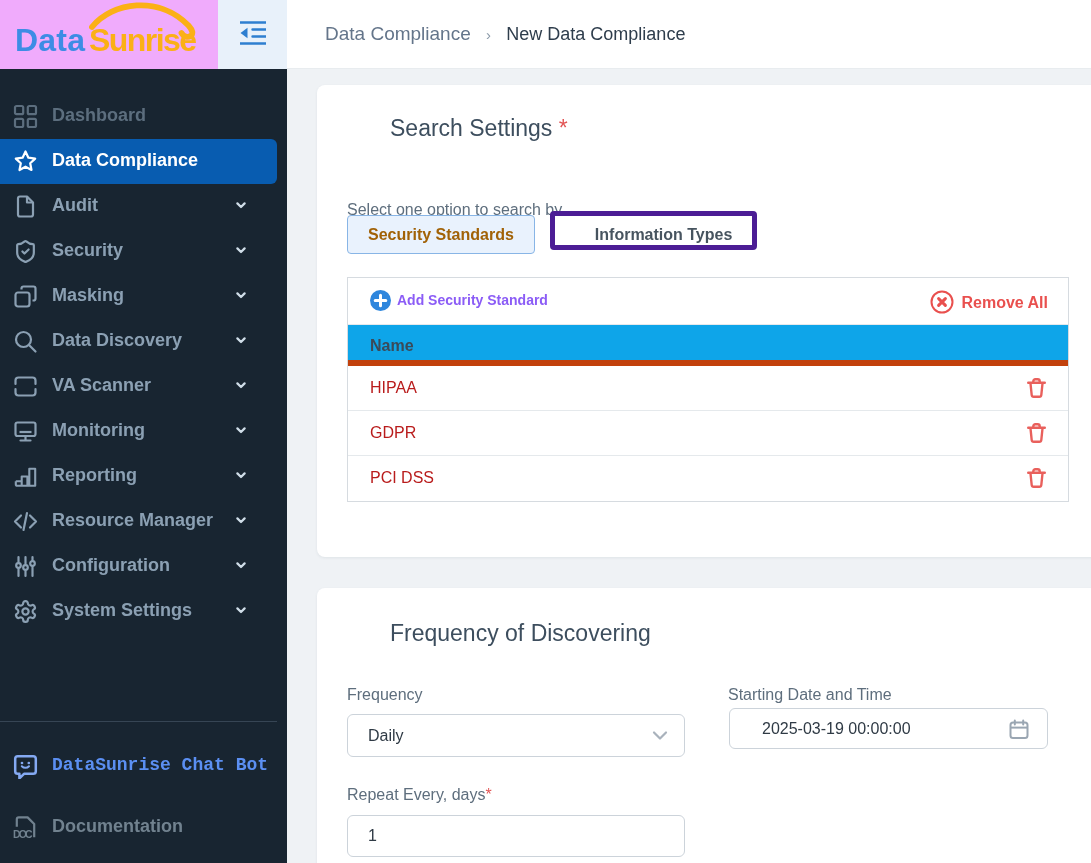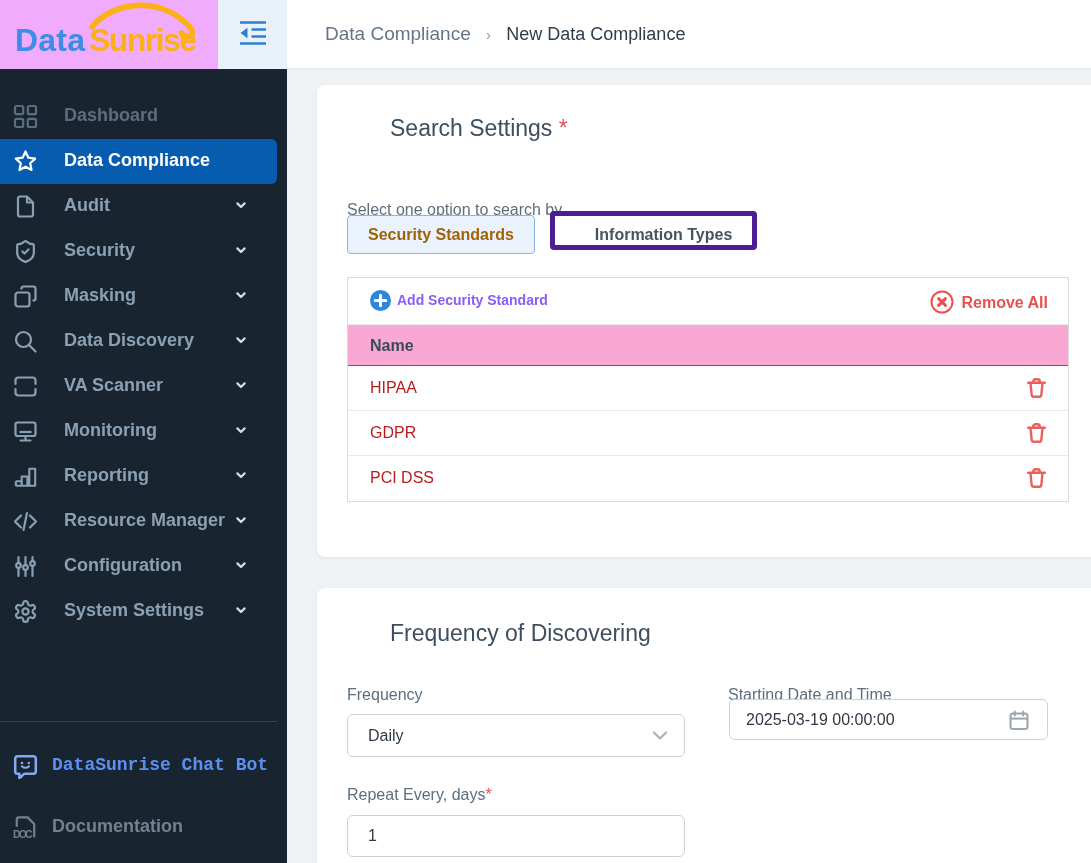--- a/index.html
+++ b/index.html
@@ -9,21 +9,21 @@
 
 #sidebar { position:absolute; left:0; top:0; width:287px; height:863px; background:#182531; }
 #logobar { position:absolute; left:0; top:0; width:247px; height:69px; background:#f0abfc; }
 #logo { position:absolute; left:0; top:0; width:218px; height:69px; }
 #foldbtn { position:absolute; left:218px; top:0; width:69px; height:69px; background:#e8f1fa; }
 #foldbtn svg { position:absolute; left:21px; top:21px; }
 
 #menu { position:absolute; left:0; top:94px; width:287px; }
 .mi { position:relative; height:45px; width:287px; }
 .mi .ic { position:absolute; left:13px; top:10px; width:25px; height:25px; }
-.mi .tx { position:absolute; left:52px; top:11px; font-size:18px; font-weight:bold; color:#8ba0b3; white-space:nowrap;margin-left:12px; }
+.mi .tx { position:absolute; left:52px; top:11px; font-size:18px; font-weight:bold; color:#8ba0b3; white-space:nowrap; }
 .mi .ch { position:absolute; left:236px; top:18px; }
 .mi.dim .tx { color:#5c6e7e; }
 .mi.active { background:#085cb0; border-radius:0 6px 6px 0; width:277px; }
 .mi.active .tx { color:#fff; }
 
 #sep { position:absolute; left:0; top:721px; width:277px; height:1px; background:#364554; }
 .bi { position:absolute; left:0; width:287px; height:45px; }
 .bi .ic { position:absolute; left:13px; top:10px; width:25px; height:25px; }
 .bi .tx { position:absolute; left:52px; top:11px; font-size:18px; font-weight:bold; white-space:nowrap; }
 #chatbot { top:744px;font-family:Liberation Mono, monospace; }
@@ -50,33 +50,33 @@
 .tab { display:inline-block; height:39px; line-height:37px; padding:0 20px; font-size:16px; font-weight:bold; border-radius:4px; margin-right:15px; }
 .tab.on { background:#e9f2fd; border:1px solid #88b5e6; color:#a16207; }
 .tab.off { background:#fff; border:5px solid #4c1d95; color:#47545f;padding-left:40px; }
 
 #tbl { position:absolute; left:30px; top:192px; width:722px; border:1px solid #d6dbe0; }
 #tbar { position:relative; height:47px; border-bottom:1px solid #e5e9ec; }
 #addbtn { position:absolute; left:22px; top:12px; font-size:14px; font-weight:bold; color:#8b5cf6; }
 #addbtn svg { vertical-align:-6px; margin-right:6px; }
 #rmbtn { position:absolute; right:20px; top:12px; font-size:16px; font-weight:bold; color:#e9504e; }
 #rmbtn svg { vertical-align:-6px; margin-right:7px; }
-#thead { height:41px; background:#f9a8d4; border-bottom:1px solid #c2410c; font-size:16px; font-weight:bold; color:#3a4a58; line-height:41px; padding-left:22px; }
+#thead { height:41px; background:#0ea5e9; border-bottom:6px solid #c2410c; font-size:16px; font-weight:bold; color:#3a4a58; line-height:41px; padding-left:22px; }
 .trow { position:relative; height:45px; border-bottom:1px solid #e5e9ec; font-size:16px; color:#b91c1c; line-height:44px; padding-left:22px; }
 .trow:last-child { border-bottom:none; }
 .trow svg { position:absolute; right:21px; top:11px; }
 
 #t2 { position:absolute; left:30px; top:32px; }
 .lbl { position:absolute; font-size:16px; color:#5e6e7d; }
 .inp { position:absolute; background:#fff; border:1px solid #ccd3da; border-radius:6px; font-size:16px; color:#2f3a45; }
 #freqlbl { left:30px; top:98px; }
 #freqsel { left:30px; top:126px; width:338px; height:43px; line-height:41px; padding-left:20px; }
 #freqsel svg { position:absolute; right:16px; top:15px; }
 #datelbl { left:411px; top:98px; }
-#dateinp { left:412px; top:111px; width:319px; height:41px; line-height:39px; padding-left:16px; }
+#dateinp { left:412px; top:120px; width:319px; height:41px; line-height:39px; padding-left:32px; }
 #dateinp svg { position:absolute; right:18px; top:10px; }
 #replbl { left:30px; top:198px; }
 #repinp { left:30px; top:227px; width:338px; height:42px; line-height:40px; padding-left:20px; }
 </style>
 </head>
 <body>
 
 <div id="header">
   <div id="crumbs">Data Compliance <span class="sep">›</span> <span class="cur">New Data Compliance</span></div>
 </div>

